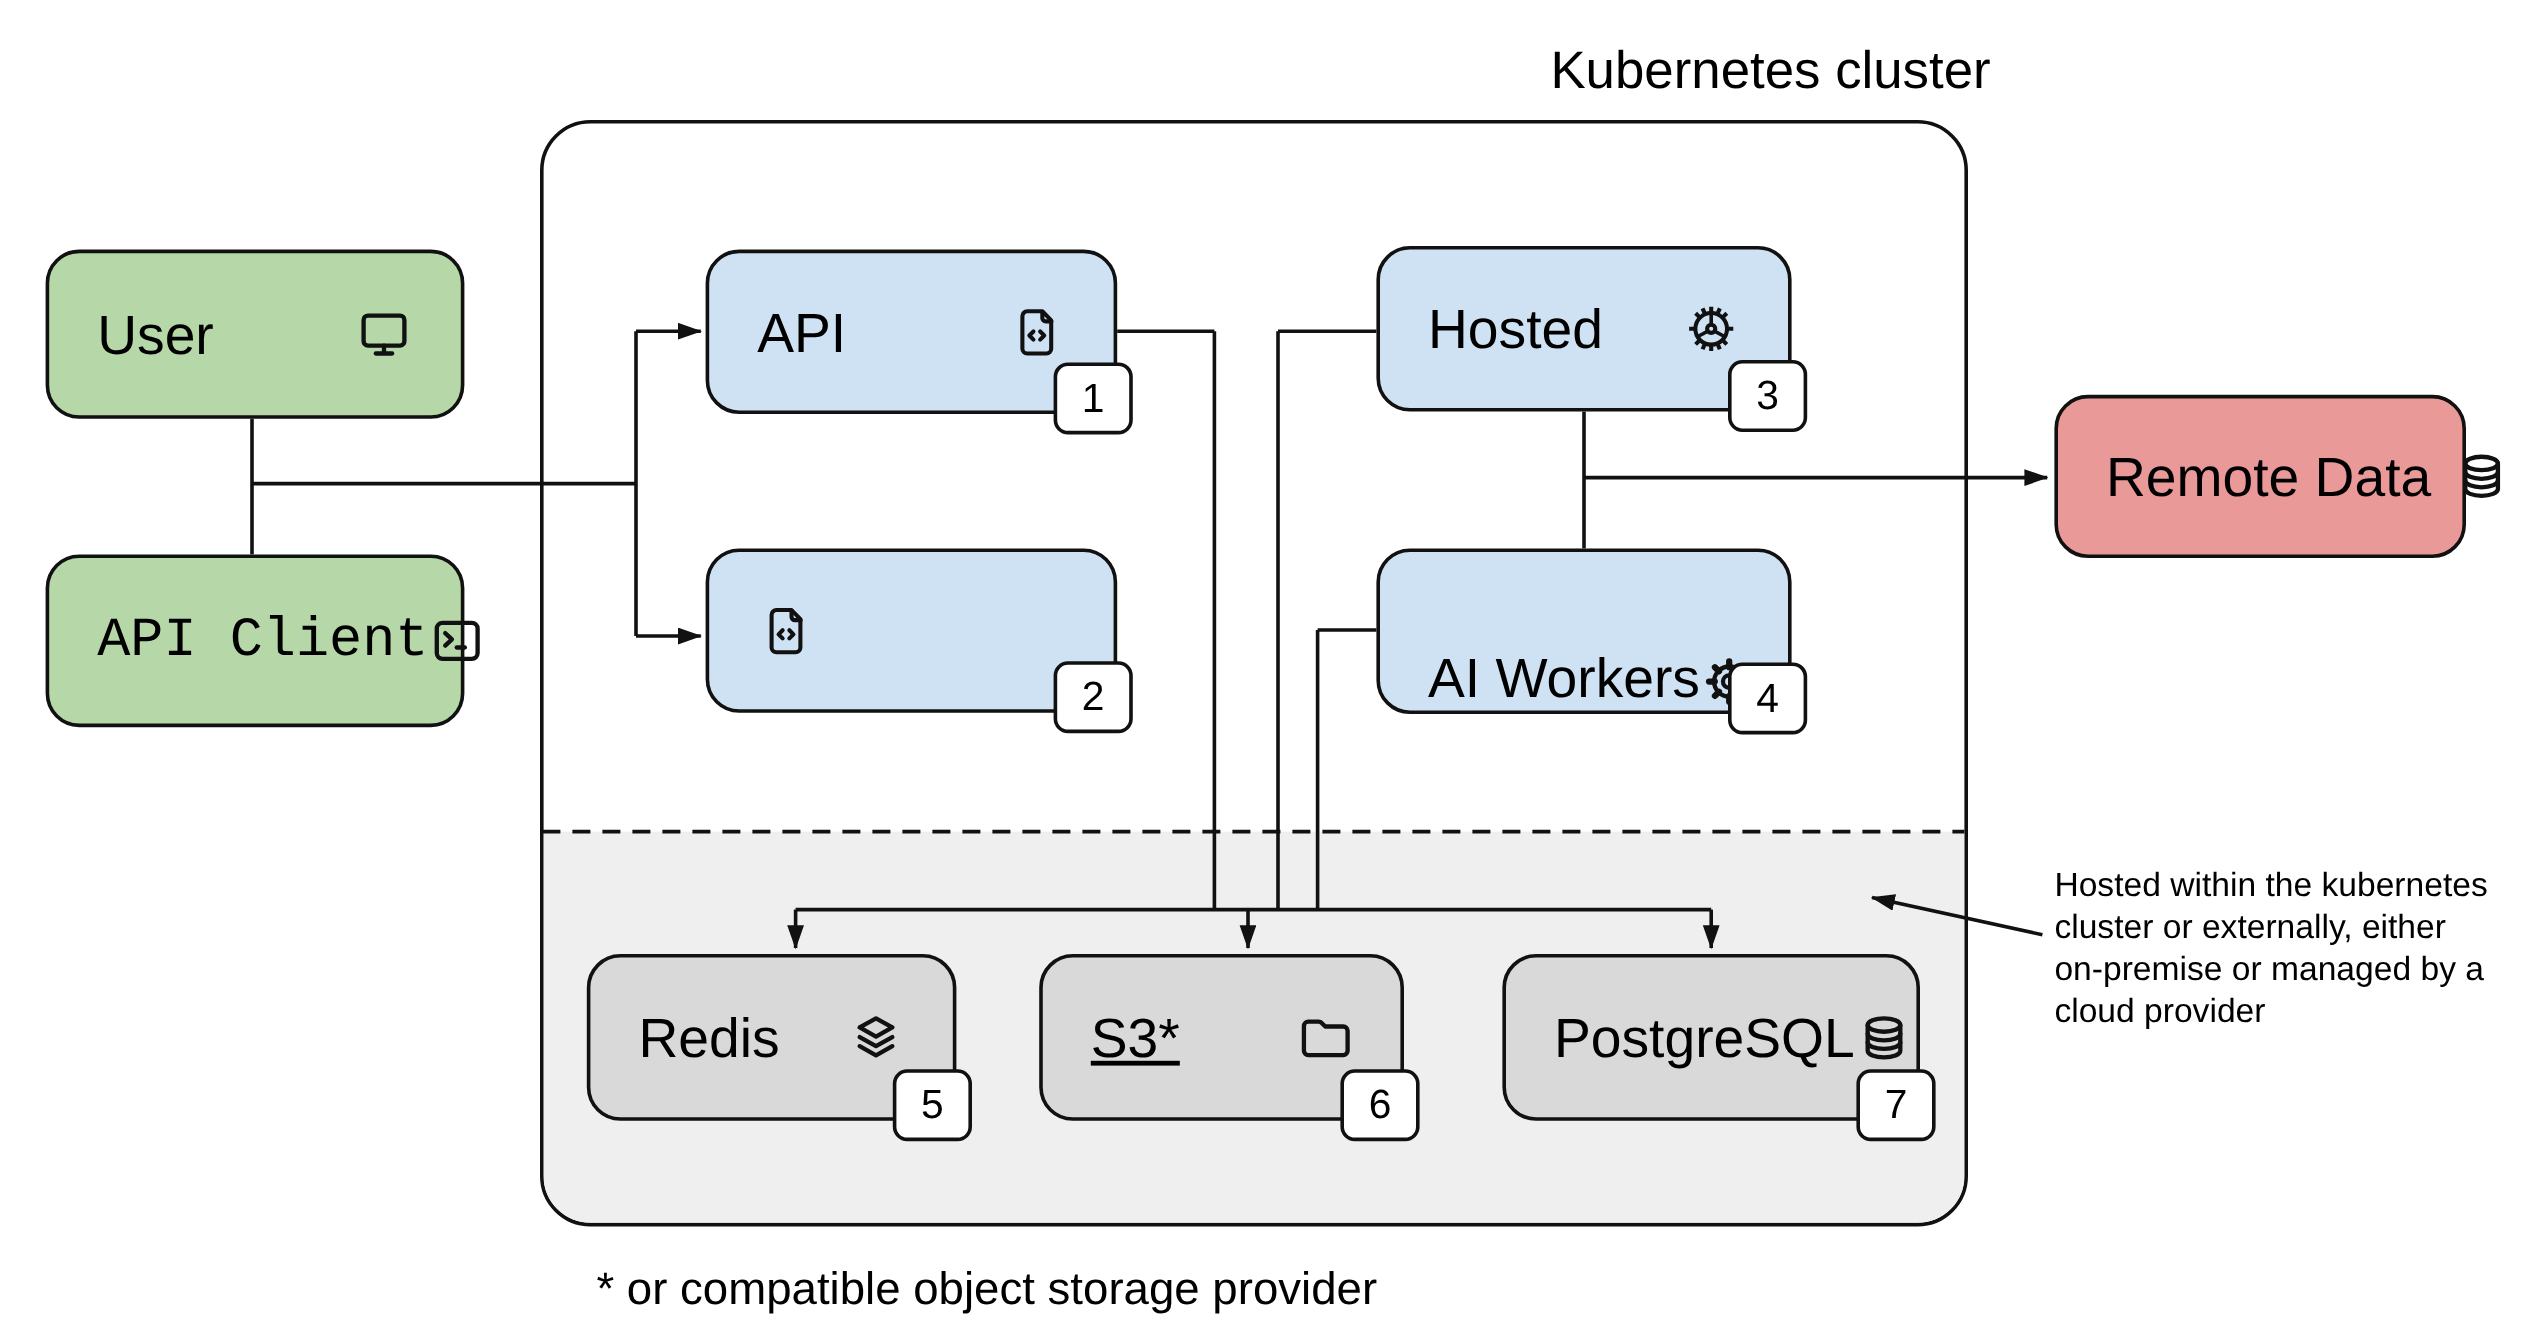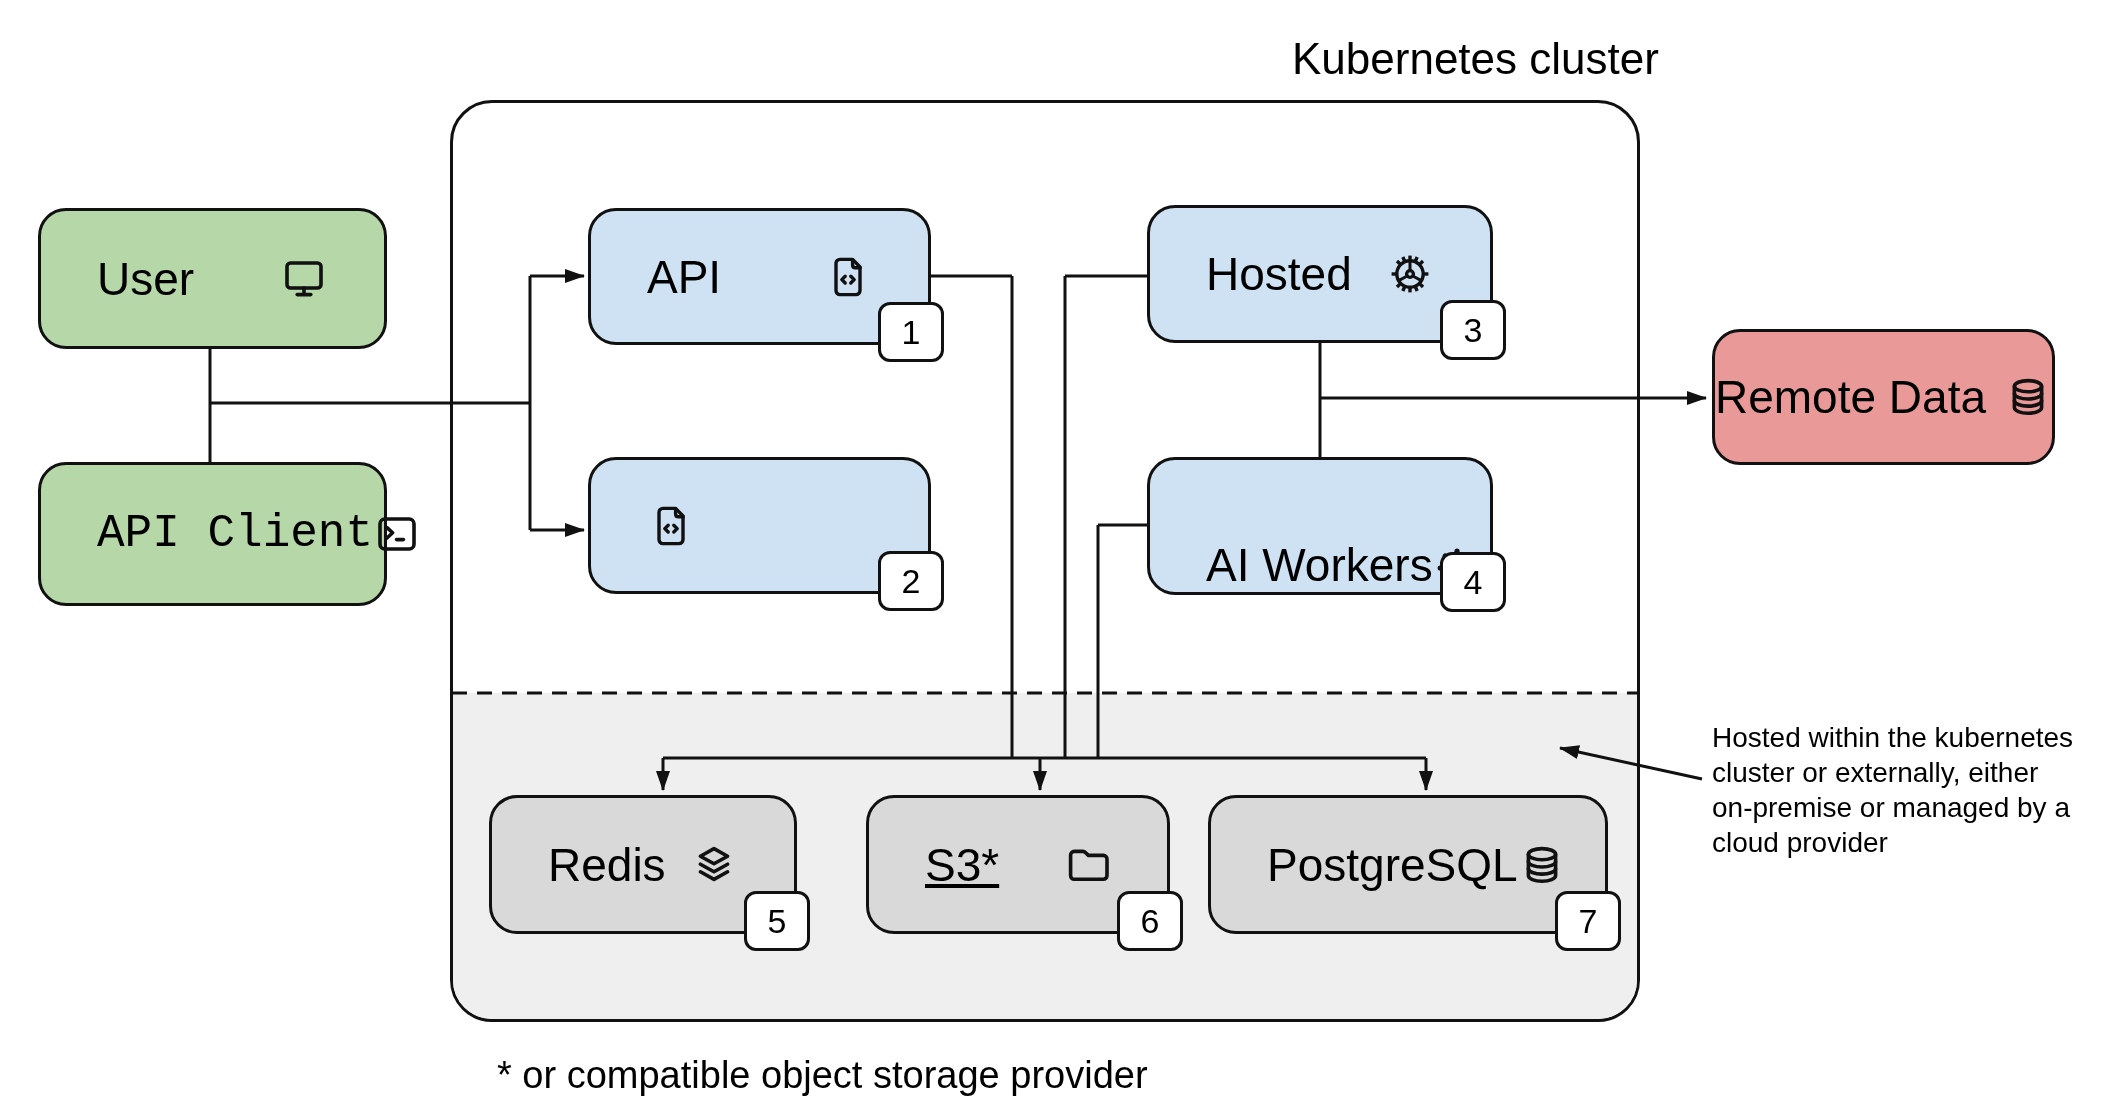--- a/index.html
+++ b/index.html
@@ -19,34 +19,34 @@
     position:absolute;left:0;right:0;top:590px;bottom:0;
     background:var(--storage_region,#efefef);
   }
   svg.overlay{
     position:absolute;left:0;top:0;z-index:5;pointer-events:none;
   }
   .edge{stroke:var(--line,#111);stroke-width:3;fill:none;}
   .edge.dashed{stroke-dasharray:15 10;}
   .node{
     position:absolute;display:flex;align-items:center;justify-content:space-between;
-    padding:0 56px;box-sizing:border-box;border:3px solid var(--line,#111);
+    padding:0 40px;box-sizing:border-box;border:3px solid var(--line,#111);
     border-radius:28px;font-size:46px;z-index:10;white-space:nowrap;
   }
   #node-user{left:38px;top:208px;width:349px;height:141px;background:var(--client,#b6d7a8);}
   #node-api-client{left:38px;top:462px;width:349px;height:144px;background:var(--client,#b6d7a8);font-family:Liberation Mono, monospace;}
   #node-api{left:588px;top:208px;width:343px;height:137px;background:var(--service,#cfe2f3);}
   #node-frontend{left:588px;top:457px;width:343px;height:137px;background:var(--service,#cfe2f3);}
   #node-workers{left:1147px;top:205px;width:346px;height:138px;background:var(--service,#cfe2f3);}
   #node-ai-workers{left:1147px;top:457px;width:346px;height:138px;background:var(--service,#cfe2f3);align-items:flex-end;}
   #node-remote-data{left:1712px;top:329px;width:343px;height:136px;background:var(--external,#ea9999);
-    justify-content:center;gap:18px;}
+    justify-content:flex-start;gap:18px;}
   #node-redis{left:489px;top:795px;width:308px;height:139px;background:var(--storage,#d9d9d9);}
   #node-s3{left:866px;top:795px;width:304px;height:139px;background:var(--storage,#d9d9d9);text-decoration:underline;}
-  #node-postgresql{left:1208px;top:795px;width:400px;height:139px;background:var(--storage,#d9d9d9);}
+  #node-postgresql{left:1252px;top:795px;width:348px;height:139px;background:var(--storage,#d9d9d9);}
   .icon{width:48px;height:48px;flex:none;display:block;}
   .icon svg{width:100%;height:100%;display:block;}
   .badge{
     position:absolute;right:-16px;bottom:-20px;width:60px;height:54px;
     background:var(--badge_bg,#fff);border:3px solid var(--line,#111);border-radius:12px;
     display:flex;align-items:center;justify-content:center;font-size:34px;z-index:12;
   }
   .annotation{
     position:absolute;left:1712px;top:720px;width:400px;
     font-size:28px;line-height:35px;

